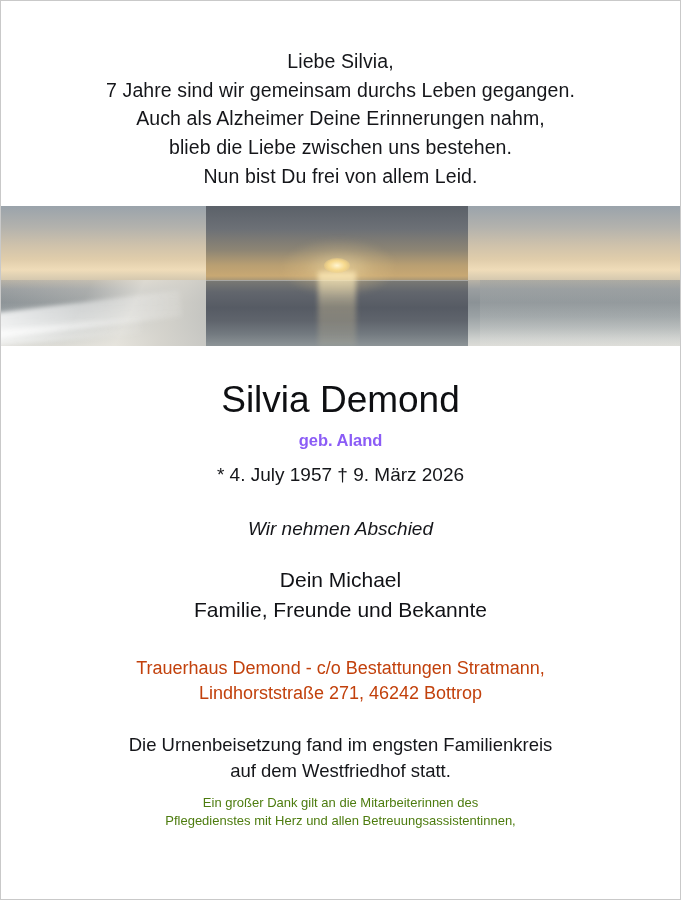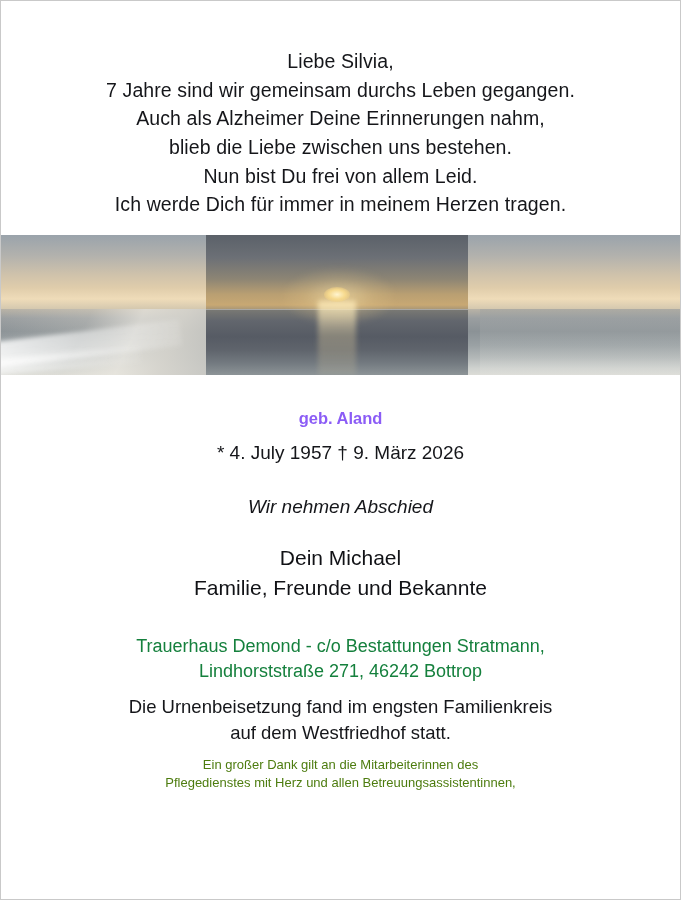--- a/index.html
+++ b/index.html
@@ -212,22 +212,22 @@
   }
   .mourners {
     font-size: 21px;
     line-height: 1.45;
     color: #111216;
     margin-bottom: 30px;
   }
   .address {
     font-size: 18px;
     line-height: 1.4;
-    color: #15803d;
-    margin-bottom: 10px;
+    color: #c2410c;
+    margin-bottom: 26px;
   }
   .burial {
     font-size: 18.5px;
     line-height: 1.4;
     color: #15161a;
     margin-bottom: 10px;
   }
   .thanks {
     font-size: 13px;
     line-height: 1.42;
@@ -238,41 +238,41 @@
 <body>
 
 <div class="card">
 
   <div class="poem">
     <div class="line">Liebe Silvia,</div>
     <div class="line">7 Jahre sind wir gemeinsam durchs Leben gegangen.</div>
     <div class="line">Auch als Alzheimer Deine Erinnerungen nahm,</div>
     <div class="line">blieb die Liebe zwischen uns bestehen.</div>
     <div class="line">Nun bist Du frei von allem Leid.</div>
-    <div class="line">Ich werde Dich für immer in meinem Herzen tragen.</div>
   </div>
 
   <div class="banner">
     <div class="sky"></div>
     <div class="sea"></div>
     <div class="right-wash"></div>
     <div class="beach"></div>
     <div class="foam"></div>
     <div class="foam2"></div>
     <div class="panel">
       <div class="panel-sky"></div>
       <div class="panel-sea"></div>
       <div class="hline"></div>
       <div class="sunglow"></div>
       <div class="sunpath"></div>
       <div class="sun"></div>
     </div>
   </div>
 
   <div class="body-block">
+    <div class="name">Silvia Demond</div>
     <div class="born-name">geb. Aland</div>
     <div class="dates">* 4. July 1957   † 9. März 2026</div>
 
     <div class="farewell">Wir nehmen Abschied</div>
 
     <div class="mourners">
       <div>Dein Michael</div>
       <div>Familie, Freunde und Bekannte</div>
     </div>
 

